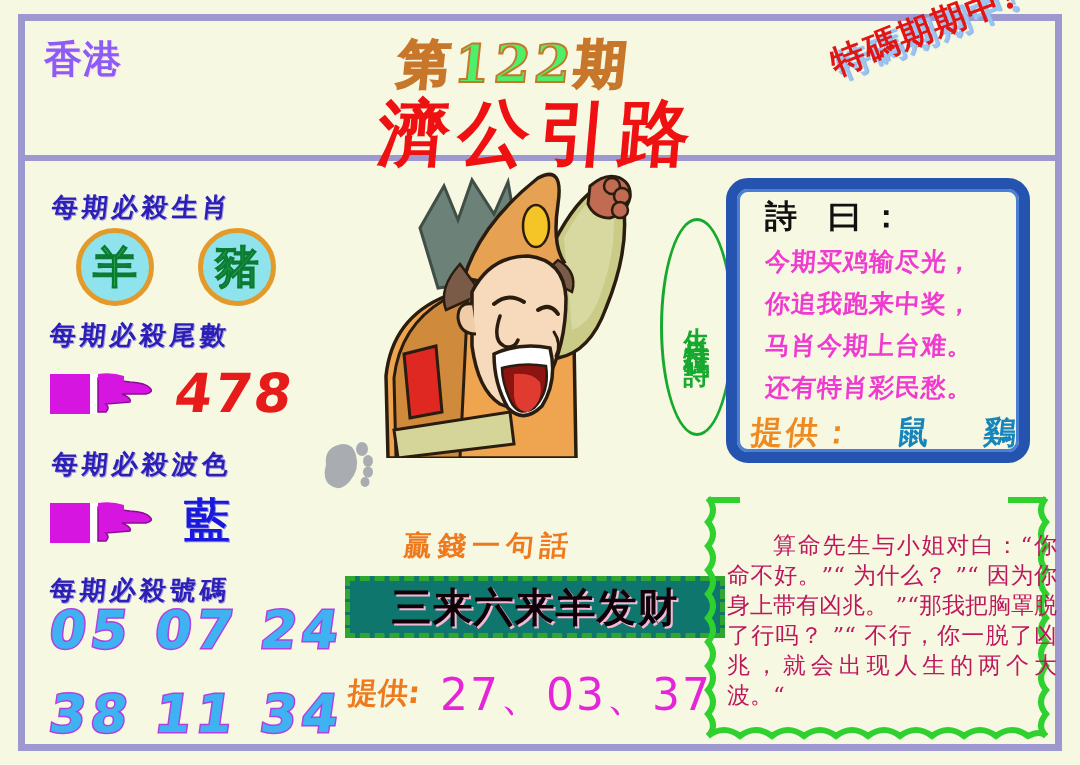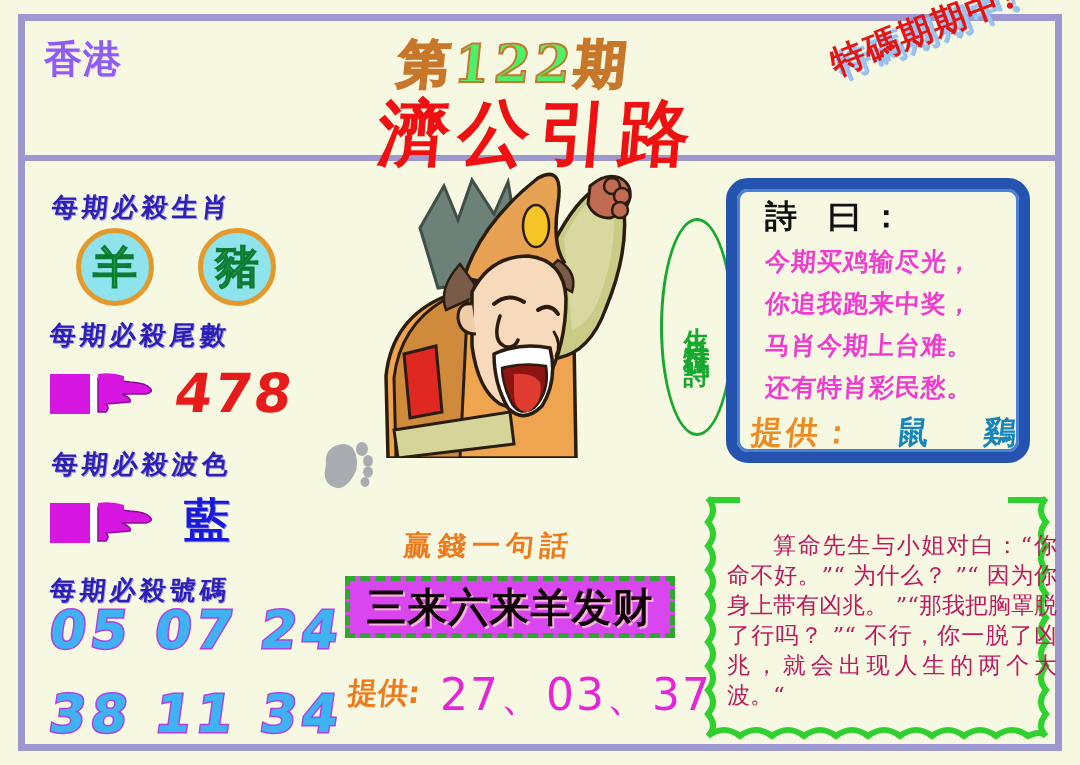--- a/index.html
+++ b/index.html
@@ -157,23 +157,23 @@
     position: absolute; left: 404px; top: 527px;
     font-size: 28px; font-weight: bold;
     color: #ee7a1d;
     font-family: "DejaVu Sans", sans-serif;
     letter-spacing: 6px;
     transform: skewX(-6deg);
     white-space: nowrap;
   }
   .win-phrase-box {
     position: absolute; left: 345px; top: 576px;
-    width: 330px; height: 62px;
+    width: 380px; height: 62px;
     border: 5px dashed #2fa62f;
-    background: #d946ef;
+    background: #0f766e;
     display: flex; align-items: center; justify-content: center;
   }
   .win-phrase {
     font-size: 40px; font-weight: bold;
     color: #120008;
     font-family: "DejaVu Sans", sans-serif;
     letter-spacing: 1px;
     text-shadow: 2px 2px 0 #f5b9d8;
     white-space: nowrap;
   }

